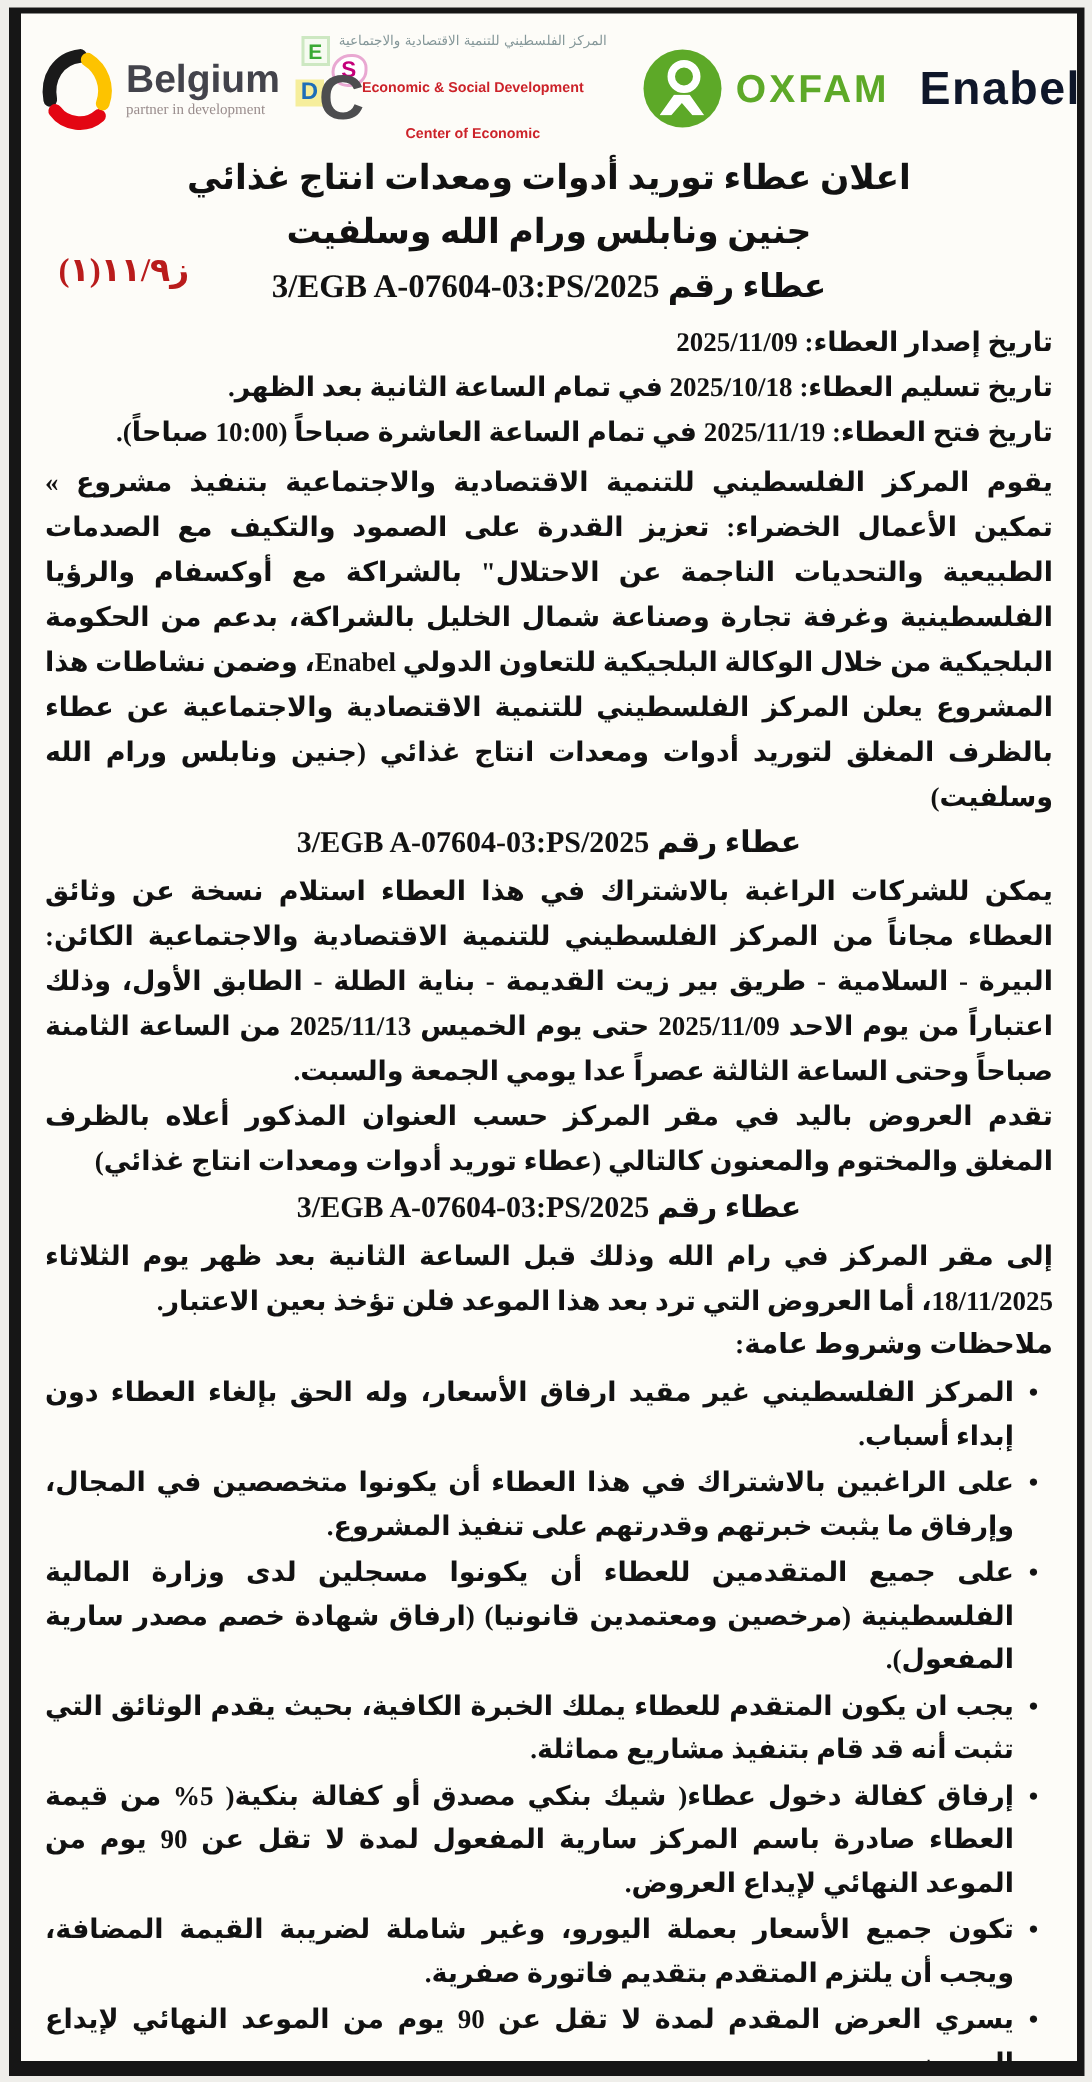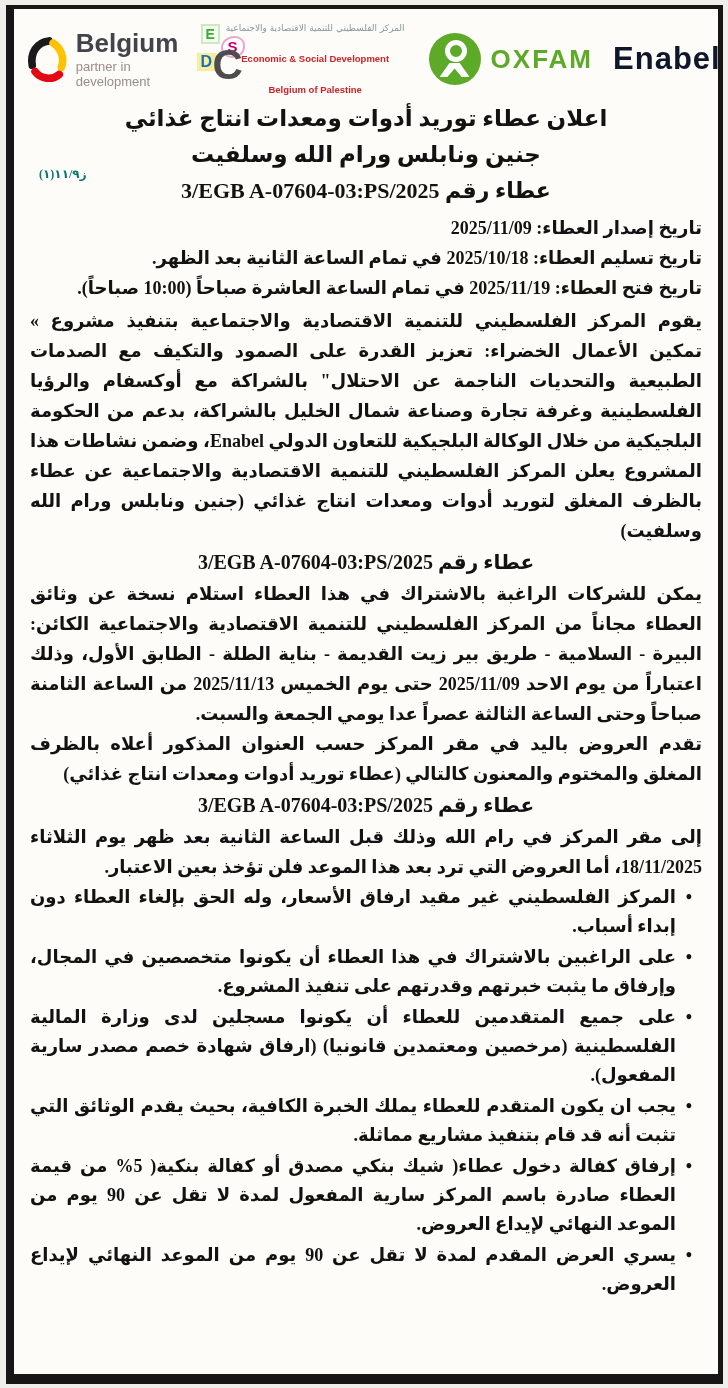--- a/index.html
+++ b/index.html
@@ -7,21 +7,21 @@
   .frame{
     position:absolute;left:6px;top:5px;right:5px;bottom:4px;
     border-style:solid;border-color:#161616;
     border-width:4px 5px 10px 8px;
     background:#fdfcf8;overflow:hidden;
   }
   
   .logos{direction:ltr;display:flex;align-items:center;height:84px;padding:8px 12px 0 12px;gap:6px;}
   .logo-belgium{display:flex;align-items:center;gap:8px;width:182px;justify-content:center;}
   .belg-txt .belg-name{font-family:"Liberation Sans",sans-serif;font-weight:700;font-size:26px;color:#43434b;line-height:26px;}
-  .belg-txt .belg-tag{font-family:Liberation Sans, sans-serif;font-size:13px;color:#9a8d8d;margin-top:3px;}
+  .belg-txt .belg-tag{font-family:Liberation Serif, serif;font-size:10px;color:#9a8d8d;margin-top:3px;}
   .logo-esdc{display:flex;align-items:center;gap:6px;width:212px;}
   .esdc-letters{position:relative;width:62px;height:72px;font-family:"Liberation Sans",sans-serif;font-weight:700;}
   .esdc-e{position:absolute;top:1px;left:8px;color:#3aaa35;border:2px solid #cde8c2;background:#f6fbf1;padding:0 3px;font-size:14px;line-height:16px;}
   .esdc-s{position:absolute;top:13px;left:28px;color:#c4007a;border:2px solid #e9a8d2;border-radius:60% 45% 55% 50%;padding:1px 5px;font-size:15px;line-height:16px;background:#fff;}
   .esdc-d{position:absolute;top:30px;left:4px;color:#1d6eb8;background:#f6ee9c;padding:0 4px;font-size:16px;line-height:18px;}
   .esdc-c{position:absolute;top:20px;left:20px;color:#4d4d4f;font-size:42px;line-height:44px;}
   .esdc-txt{text-align:center;}
   .esdc-ar{font-family:"DejaVu Sans",sans-serif;font-size:9px;color:#86989a;white-space:nowrap;}
   .esdc-en{font-family:"Liberation Sans",sans-serif;font-weight:700;font-size:9.5px;color:#cc2229;line-height:11px;margin-top:20px;}
   .logo-oxfam{display:flex;align-items:center;gap:10px;margin-left:18px;}
@@ -40,21 +40,21 @@
   .dates{margin-top:4px;}
   .dateline{text-align:right;font-size:18px;line-height:30px;}
   .para{font-size:18px;line-height:30px;text-align:justify;}
   .para.p1{margin-top:3px;}
   .h-tender{text-align:center;font-size:20px;line-height:33px;}
   .notes-h{text-align:right;font-size:18.5px;line-height:31px;}
   .bullets{margin-top:1px;}
   .bullet{display:flex;font-size:18px;line-height:29px;margin-bottom:2px;}
   .bullet::before{content:"•";width:26px;flex:0 0 26px;text-align:center;}
   .bullet span{flex:1;text-align:justify;}
-  .side-code{position:absolute;left:25px;top:158px;direction:rtl;font-size:12px;font-weight:700;color:#0f766e;}
+  .side-code{position:absolute;left:25px;top:158px;direction:rtl;font-size:22px;font-weight:700;color:#b91c1c;}
 </style>
 </head>
 <body>
 
 <div class="frame">
 
   <div class="logos">
 
     <div class="logo-belgium">
       <svg width="50" height="62" viewBox="0 0 60 70">
@@ -71,21 +71,21 @@
     <div class="logo-esdc">
       <div class="esdc-letters">
         <span class="esdc-e">E</span>
         <span class="esdc-s">S</span>
         <span class="esdc-d">D</span>
         <span class="esdc-c">C</span>
       </div>
       <div class="esdc-txt">
         <div class="esdc-ar">المركز الفلسطيني للتنمية الاقتصادية والاجتماعية</div>
         <div class="esdc-en">Economic &amp; Social Development</div>
-        <div class="esdc-en">Belgium of Palestine</div>
+        <div class="esdc-en">Center of Economic</div>
       </div>
     </div>
 
     <div class="logo-oxfam">
       <div class="ox-disc">
         <div class="ox-head"></div>
         <div class="ox-body"></div>
       </div>
       <div class="ox-name">OXFAM</div>
     </div>
@@ -118,38 +118,42 @@
     <div class="h-tender">عطاء رقم ⁦3/EGB A-07604-03:PS/2025⁩</div>
 
     <div class="para">يمكن للشركات الراغبة بالاشتراك في هذا العطاء استلام نسخة عن وثائق العطاء مجاناً من المركز الفلسطيني للتنمية الاقتصادية والاجتماعية الكائن: البيرة - السلامية - طريق بير زيت القديمة - بناية الطلة - الطابق الأول، وذلك اعتباراً من يوم الاحد 2025/11/09 حتى يوم الخميس 2025/11/13 من الساعة الثامنة صباحاً وحتى الساعة الثالثة عصراً عدا يومي الجمعة والسبت.</div>
 
     <div class="para">تقدم العروض باليد في مقر المركز حسب العنوان المذكور أعلاه بالظرف المغلق والمختوم والمعنون كالتالي (عطاء توريد أدوات ومعدات انتاج غذائي)</div>
 
     <div class="h-tender">عطاء رقم ⁦3/EGB A-07604-03:PS/2025⁩</div>
 
     <div class="para">إلى مقر المركز في رام الله وذلك قبل الساعة الثانية بعد ظهر يوم الثلاثاء 18/11/2025، أما العروض التي ترد بعد هذا الموعد فلن تؤخذ بعين الاعتبار.</div>
 
+    <div class="notes-h">ملاحظات وشروط عامة:</div>
 
     <div class="bullets">
       <div class="bullet">
           <span>المركز الفلسطيني غير مقيد ارفاق الأسعار، وله الحق بإلغاء العطاء دون إبداء أسباب.</span>
         </div>
       <div class="bullet">
           <span>على الراغبين بالاشتراك في هذا العطاء أن يكونوا متخصصين في المجال، وإرفاق ما يثبت خبرتهم وقدرتهم على تنفيذ المشروع.</span>
         </div>
       <div class="bullet">
           <span>على جميع المتقدمين للعطاء أن يكونوا مسجلين لدى وزارة المالية الفلسطينية (مرخصين ومعتمدين قانونيا) (ارفاق شهادة خصم مصدر سارية المفعول).</span>
         </div>
       <div class="bullet">
           <span>يجب ان يكون المتقدم للعطاء يملك الخبرة الكافية، بحيث يقدم الوثائق التي تثبت أنه قد قام بتنفيذ مشاريع مماثلة.</span>
         </div>
       <div class="bullet">
           <span>إرفاق كفالة دخول عطاء( شيك بنكي مصدق أو كفالة بنكية( 5% من قيمة العطاء صادرة باسم المركز سارية المفعول لمدة لا تقل عن 90 يوم من الموعد النهائي لإيداع العروض.</span>
         </div>
       <div class="bullet">
+          <span>تكون جميع الأسعار بعملة اليورو، وغير شاملة لضريبة القيمة المضافة، ويجب أن يلتزم المتقدم بتقديم فاتورة صفرية.</span>
+        </div>
+      <div class="bullet">
           <span>يسري العرض المقدم لمدة لا تقل عن 90 يوم من الموعد النهائي لإيداع العروض.</span>
         </div>
 
     </div>
 
   </div>
 
   <div class="side-code">ز١١/٩(١)</div>
 
 </div>

